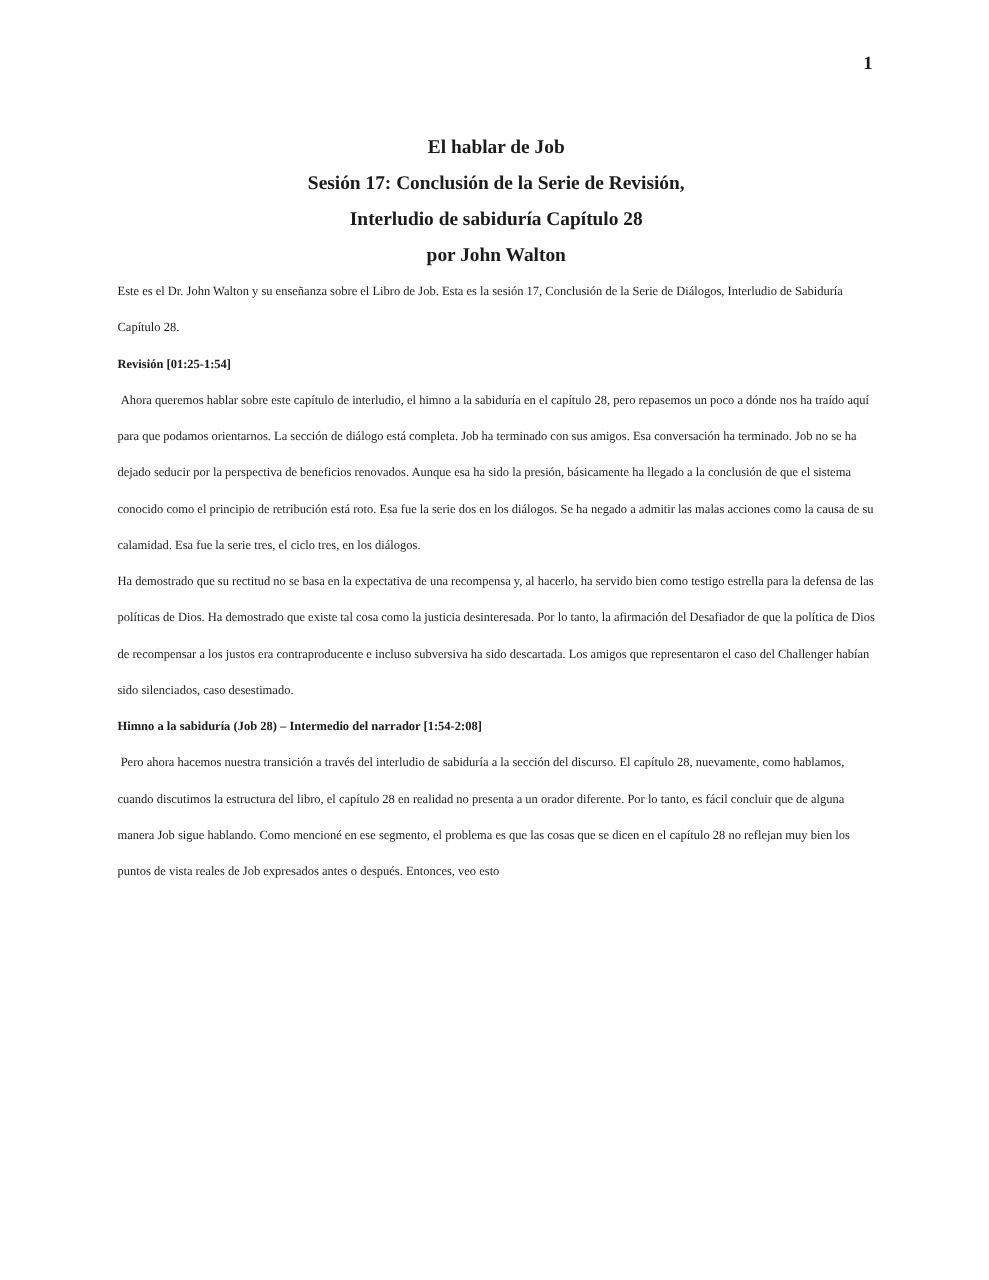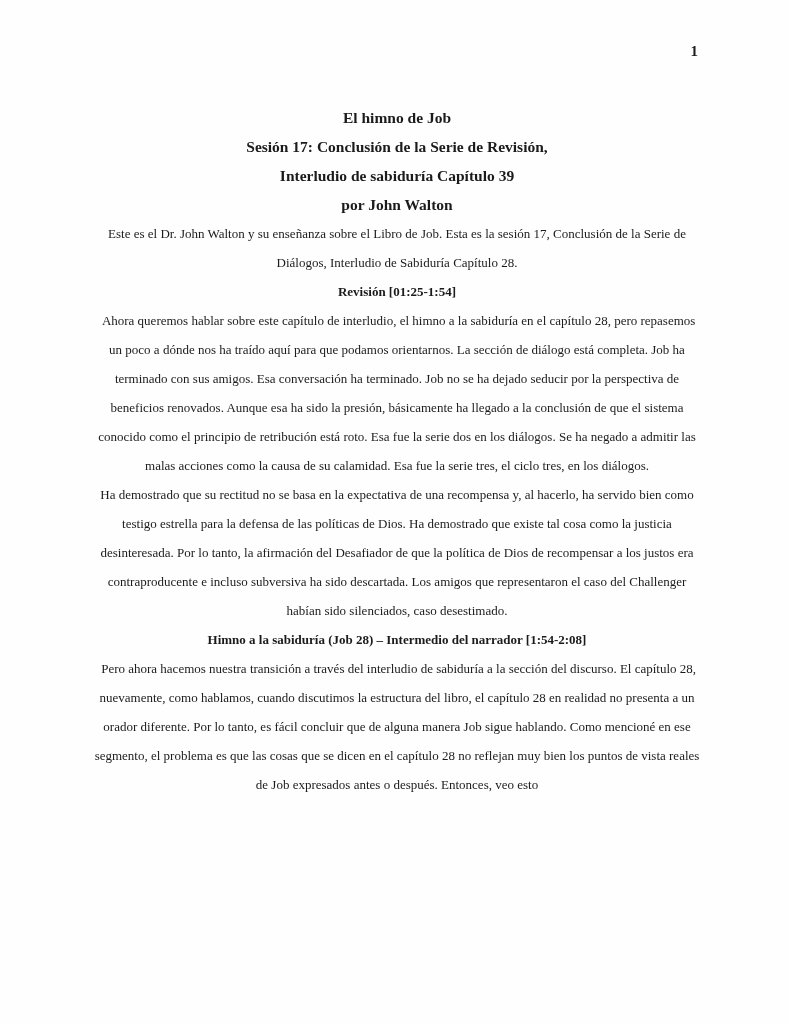--- a/index.html
+++ b/index.html
@@ -34,40 +34,39 @@
     margin: 0;
     font-size: 15.5px;
     line-height: 29px;
     white-space: pre-wrap;
   }
   .document-body {
     text-align: left;
   }
   .document-body p {
     margin: 0;
-    font-size: 13px;
+    font-size: 10px;
     line-height: 29px;
     white-space: pre-wrap;
     overflow-wrap: break-word;
-    text-align: center;
   }
   .document-body p.heading {
     font-weight: bold;
   }
 </style>
 </head>
 <body>
 
 <div class="page">
   <div class="page-number">1</div>
 
   <div class="title-block">
-    <p class="title-line">El himno de Job</p>
+    <p class="title-line">El hablar de Job</p>
     <p class="title-line">Sesión 17: Conclusión de la Serie de Revisión,</p>
-    <p class="title-line">Interludio de sabiduría Capítulo 39</p>
+    <p class="title-line">Interludio de sabiduría Capítulo 28</p>
     <p class="title-line">por John Walton</p>
   </div>
 
   <div class="document-body">
       <p class="paragraph">Este es el Dr. John Walton y su enseñanza sobre el Libro de Job. Esta es la sesión 17, Conclusión de la Serie de Diálogos, Interludio de Sabiduría Capítulo 28.</p>
       <p class="heading">Revisión [01:25-1:54]</p>
       <p class="paragraph"> Ahora queremos hablar sobre este capítulo de interludio, el himno a la sabiduría en el capítulo 28, pero repasemos un poco a dónde nos ha traído aquí para que podamos orientarnos. La sección de diálogo está completa. Job ha terminado con sus amigos. Esa conversación ha terminado. Job no se ha dejado seducir por la perspectiva de beneficios renovados. Aunque esa ha sido la presión, básicamente ha llegado a la conclusión de que el sistema conocido como el principio de retribución está roto. Esa fue la serie dos en los diálogos. Se ha negado a admitir las malas acciones como la causa de su calamidad. Esa fue la serie tres, el ciclo tres, en los diálogos.</p>
       <p class="paragraph">Ha demostrado que su rectitud no se basa en la expectativa de una recompensa y, al hacerlo, ha servido bien como testigo estrella para la defensa de las políticas de Dios. Ha demostrado que existe tal cosa como la justicia desinteresada. Por lo tanto, la afirmación del Desafiador de que la política de Dios de recompensar a los justos era contraproducente e incluso subversiva ha sido descartada. Los amigos que representaron el caso del Challenger habían sido silenciados, caso desestimado.</p>
       <p class="heading">Himno a la sabiduría (Job 28) – Intermedio del narrador [1:54-2:08]</p>
       <p class="paragraph"> Pero ahora hacemos nuestra transición a través del interludio de sabiduría a la sección del discurso. El capítulo 28, nuevamente, como hablamos, cuando discutimos la estructura del libro, el capítulo 28 en realidad no presenta a un orador diferente. Por lo tanto, es fácil concluir que de alguna manera Job sigue hablando. Como mencioné en ese segmento, el problema es que las cosas que se dicen en el capítulo 28 no reflejan muy bien los puntos de vista reales de Job expresados antes o después. Entonces, veo esto</p>

